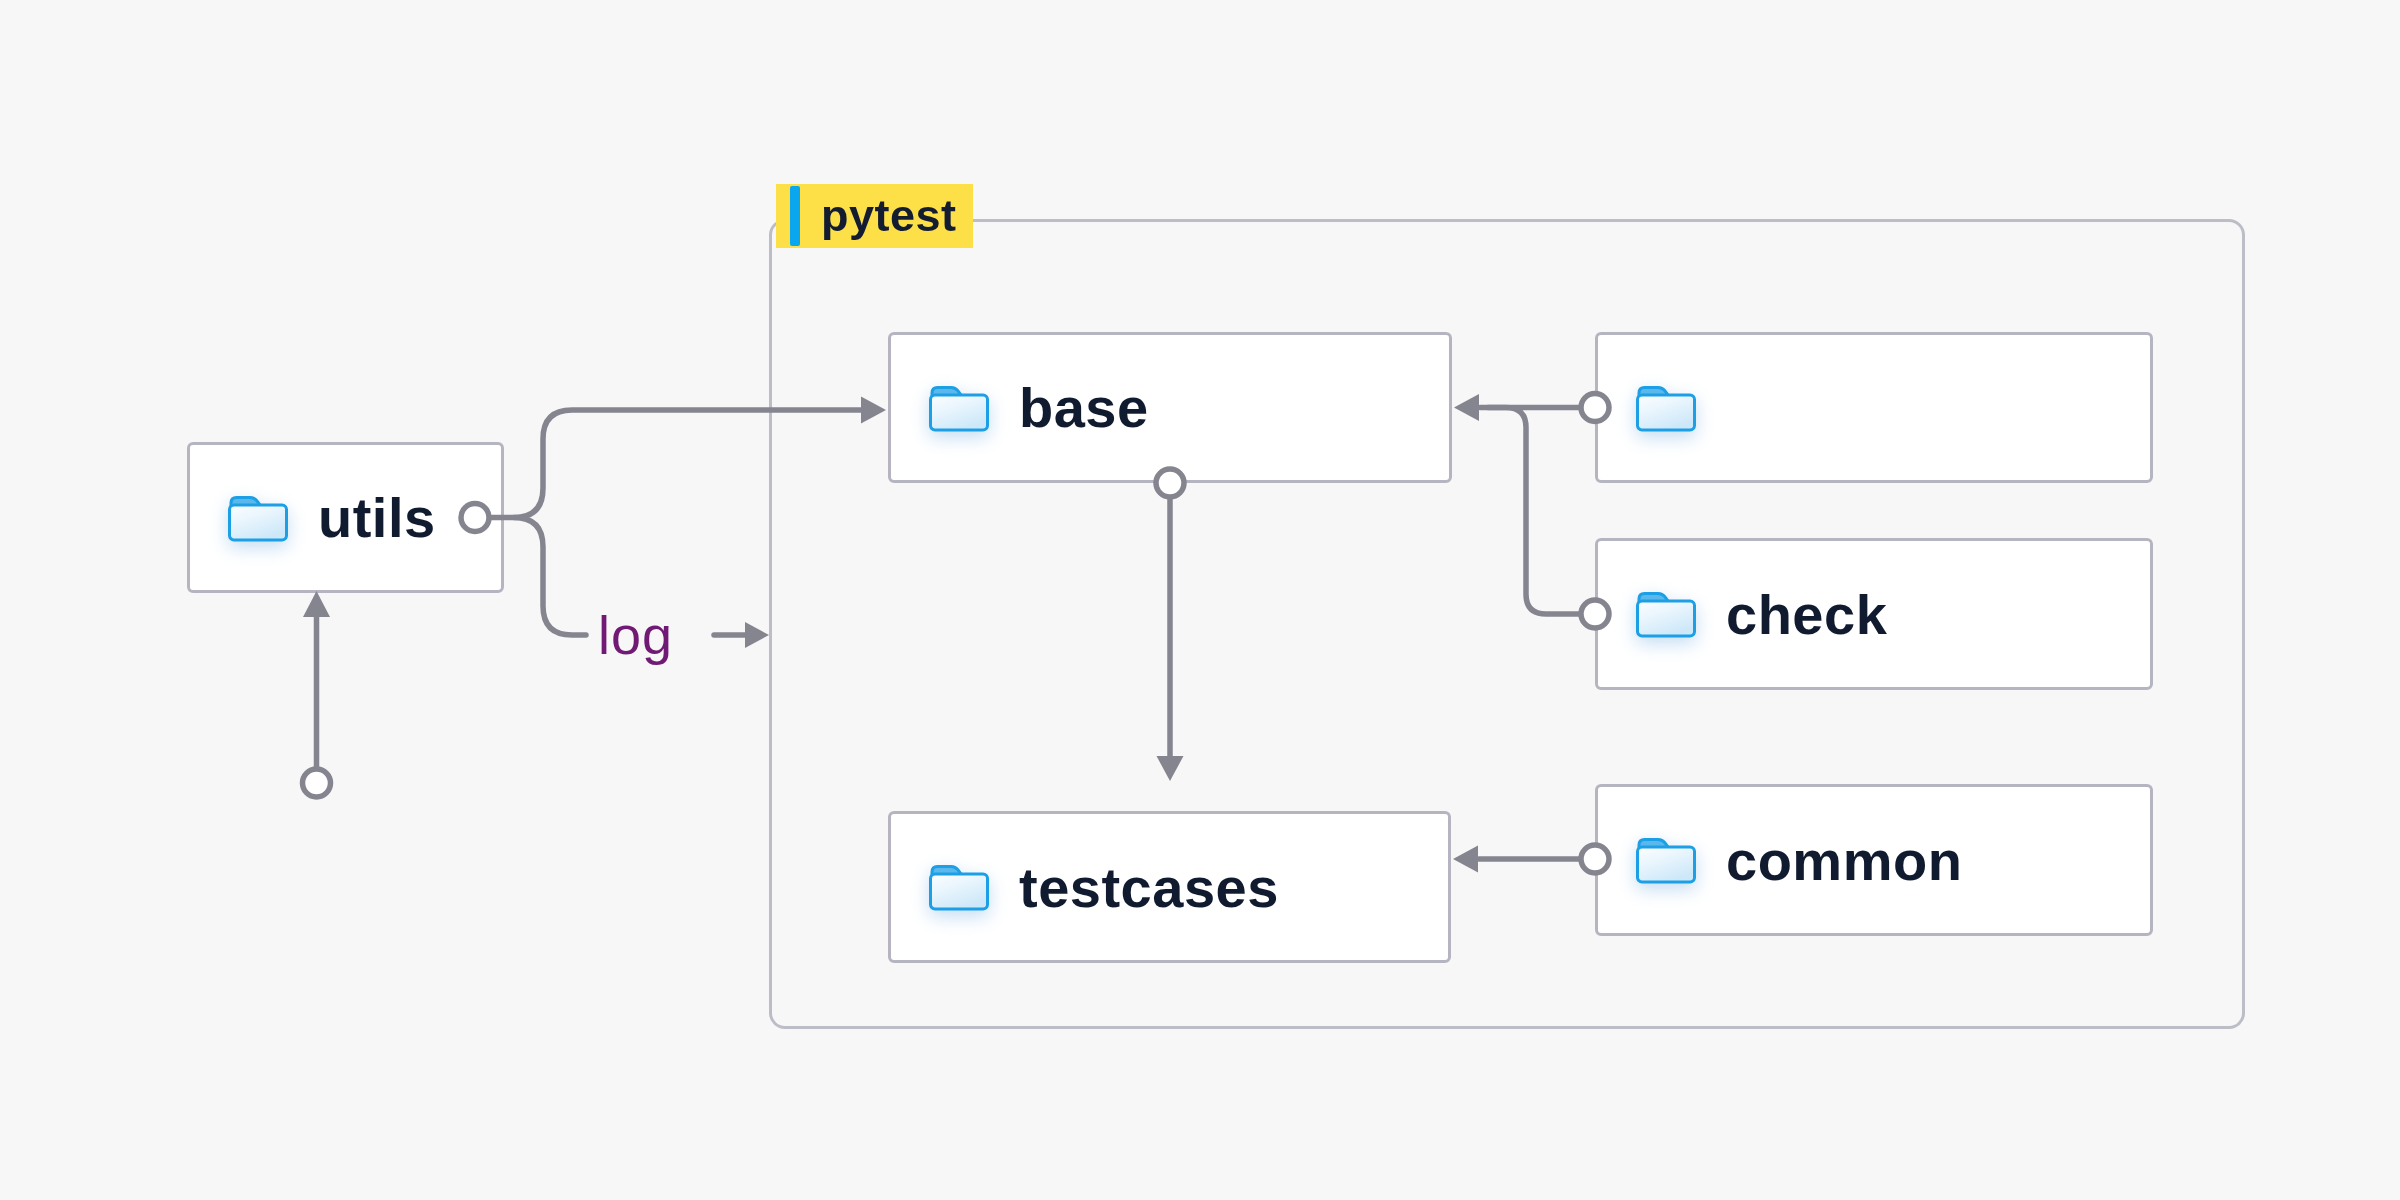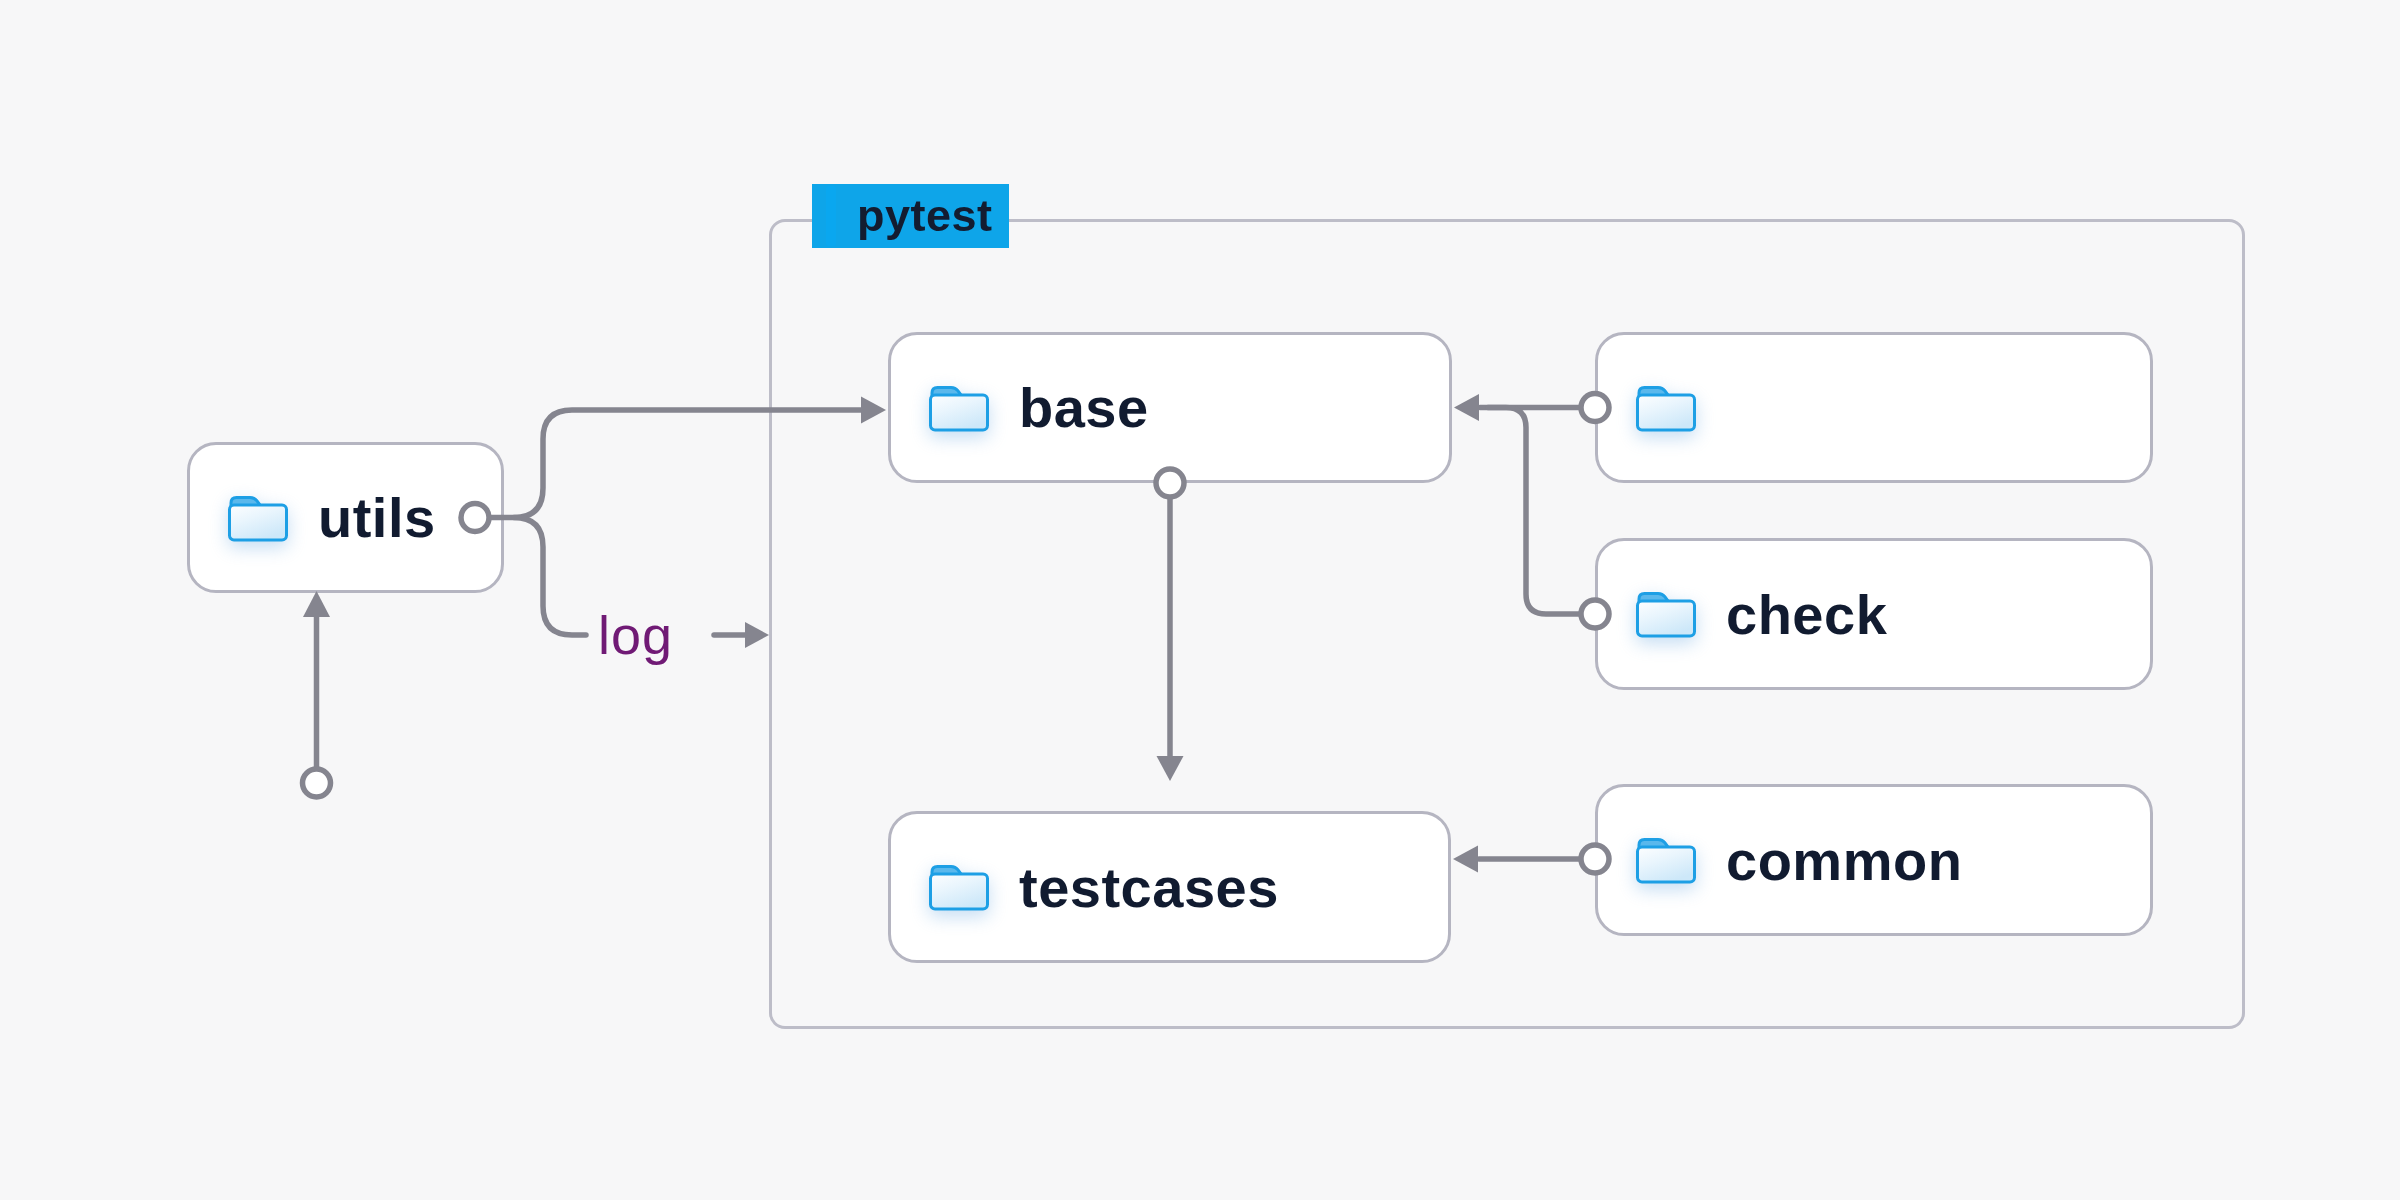--- a/index.html
+++ b/index.html
@@ -19,46 +19,46 @@
     position:absolute;
     left:769px; top:219px;
     width:1476px; height:810px;
     border:3px solid #bdbdc8;
     border-radius:16px;
     z-index:1;
     box-sizing:border-box;
   }
   .group-label{
     position:absolute;
-    left:812px; top:184px;
+    left:776px; top:184px;
     height:64px;
     display:flex;
     align-items:center;
-    background:#0ea5e9;
+    background:#fde047;
     padding:0 16px 0 14px;
     z-index:2;
   }
   .group-label .accent-bar{
     width:10px; height:60px;
     background:#0aa7ef;
     border-radius:2px;
   }
   .group-label .group-title{
     margin-left:21px;
     font-size:45px;
     font-weight:700;
     letter-spacing:0.5px;
     color:#131c30;
   }
   
   .node{
     position:absolute;
     background:#ffffff;
     border:3px solid #b5b5c1;
-    border-radius:29px;
+    border-radius:6px;
     display:flex;
     align-items:center;
     padding-left:36px;
     box-sizing:border-box;
     z-index:2;
   }
   .node .folder{
     flex:0 0 auto;
     filter:drop-shadow(0 6px 9px rgba(110,170,225,0.40));
   }

